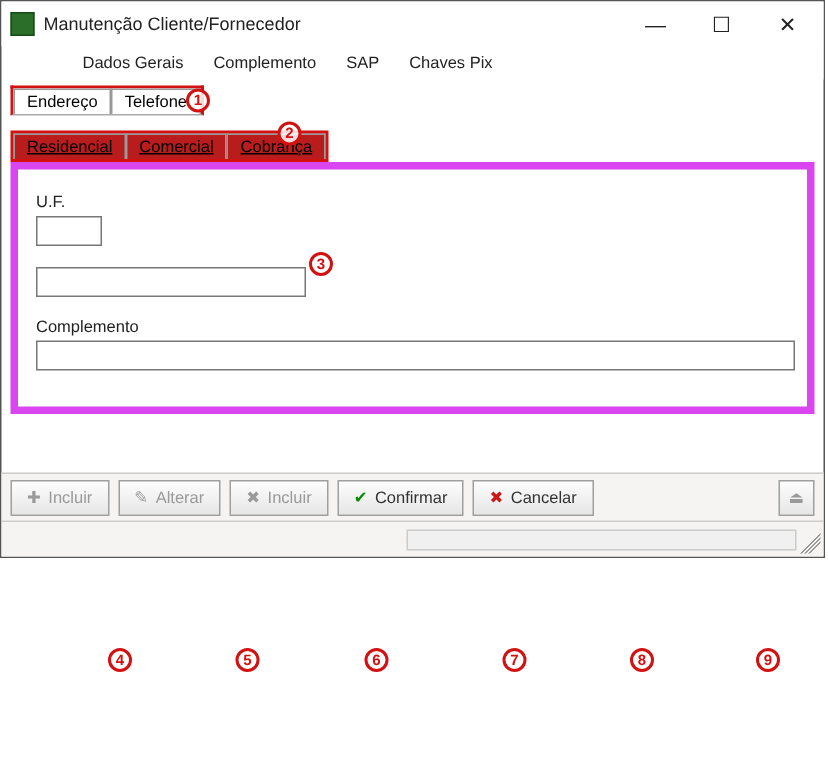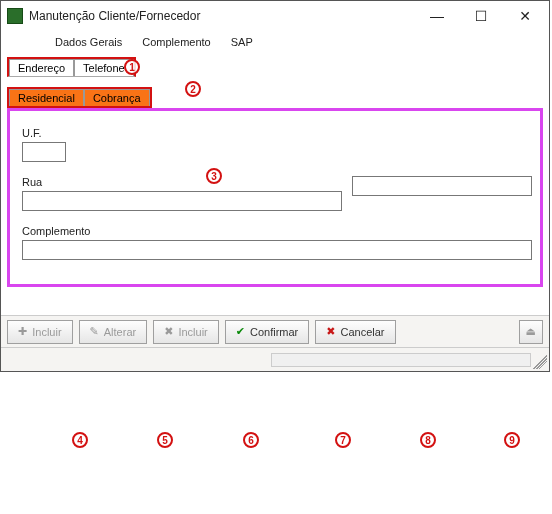--- a/index.html
+++ b/index.html
@@ -90,24 +90,25 @@
     }
     .sub2-tabs {
       display: inline-flex;
       margin-top: 6px;
     }
     .sub2-tab {
       padding: 2px 8px;
       font-size: 11px;
       border: 1px solid #999;
       border-bottom: none;
-      background: #f97316;
+      background: #b91c1c;
+      text-decoration: underline;
     }
     .form-panel {
-      border: 3px solid #d946ef;
+      border: 5px solid #d946ef;
       margin-top: 0;
       padding: 16px 8px 24px 12px;
       flex-shrink: 0;
     }
     .row { display: flex; gap: 10px; margin-bottom: 14px; }
     .field { display: flex; flex-direction: column; }
     .field label {
       font-size: 11px;
       color: #222;
       margin-bottom: 3px;
@@ -194,50 +195,48 @@
       <button class="win-btn">—</button>
       <button class="win-btn">☐</button>
       <button class="win-btn">✕</button>
     </div>
   </div>
 
   <div class="main-tabs">
     <div class="main-tab">Dados Gerais</div>
     <div class="main-tab">Complemento</div>
     <div class="main-tab">SAP</div>
+    <div class="main-tab">Chaves Pix</div>
   </div>
 
   <div class="content-area">
 
     <div class="sub-tabs-wrap">
       <div class="sub-tabs highlight-red">
         <div class="sub-tab">Endereço</div>
         <div class="sub-tab">Telefone</div>
       </div>
     </div>
 
     <div class="sub-tabs-wrap" style="margin-top:4px;">
       <div class="sub2-tabs highlight-red">
         <div class="sub2-tab">Residencial</div>
+        <div class="sub2-tab">Comercial</div>
         <div class="sub2-tab">Cobrança</div>
       </div>
     </div>
 
     <div class="form-panel">
       <div class="row">
         <div class="field" style="width:44px;">
           <label>U.F.</label>
           <input value="" style="">
         </div>
       </div>
       <div class="row">
-        <div class="field" style="flex:1;">
-          <label>Rua</label>
-          <input value="" style="">
-        </div>
         <div class="field" style="width:180px;">
           <input value="" style="">
         </div>
       </div>
       <div class="row" style="margin-bottom:0;">
         <div class="field" style="flex:1;">
           <label>Complemento</label>
           <input value="" style="">
         </div>
       </div>

